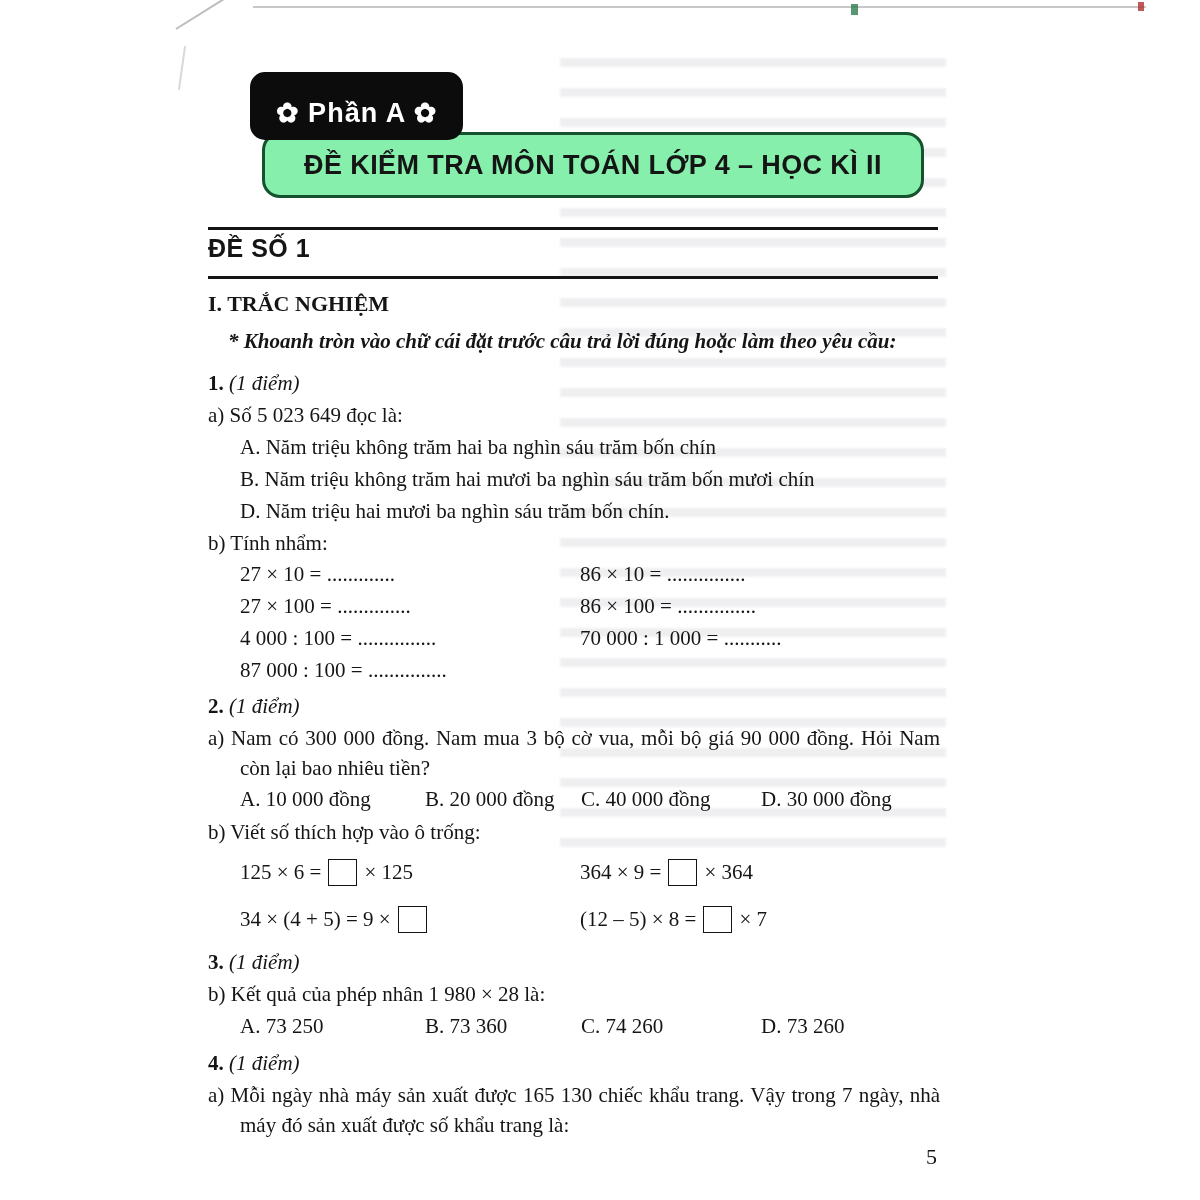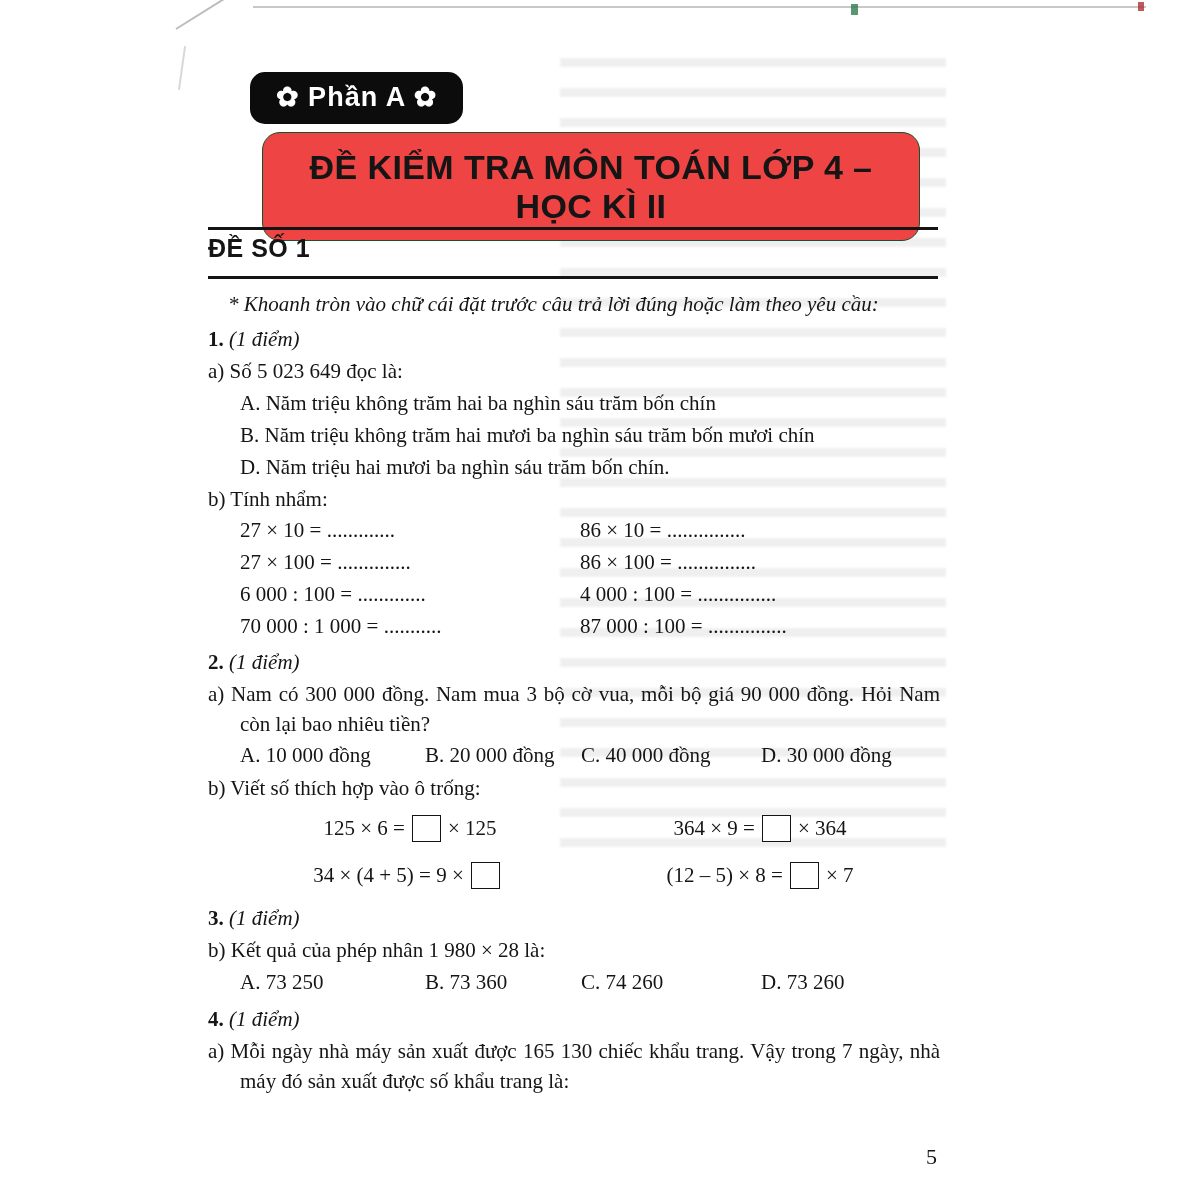--- a/index.html
+++ b/index.html
@@ -21,53 +21,53 @@
     background:repeating-linear-gradient(180deg,
       rgba(105,105,118,0.10) 0px, rgba(105,105,118,0.10) 9px,
       rgba(0,0,0,0) 9px, rgba(0,0,0,0) 30px);
     filter:blur(1.2px);pointer-events:none;
   }
 
   
   .part-badge{
     position:absolute;left:250px;top:72px;z-index:2;
     background:#0c0c0c;color:#fff;border-radius:15px;
-    padding:9px 26px 11px 26px;
+    padding:25px 26px 11px 26px;
     font-family:"Liberation Sans", sans-serif;font-weight:bold;font-size:27px;
     letter-spacing:1px;
   }
   .title-box{
     position:absolute;left:262px;top:132px;width:636px;z-index:1;
-    border:1px solid #14532d;border-radius:18px;
+    border:3px solid #14532d;border-radius:18px;
     padding:15px 10px 14px 10px;text-align:center;
-    font-family:"Liberation Sans", sans-serif;font-weight:800;font-size:34px;
-    letter-spacing:.4px;background:#ef4444;
+    font-family:"Liberation Sans", sans-serif;font-weight:800;font-size:27px;
+    letter-spacing:.4px;background:#86efac;
   }
   .rule{position:absolute;left:208px;width:730px;height:3px;background:#141414;z-index:1;}
   .rule-top{top:227px;}
   .rule-bottom{top:276px;}
   .exam-title{
     position:absolute;left:208px;top:234px;width:730px;z-index:1;
     font-family:"Liberation Sans", sans-serif;font-weight:800;font-size:25px;letter-spacing:.5px;
   }
 
   
   .content{position:absolute;left:208px;top:289px;width:732px;z-index:1;font-size:21px;line-height:30px;}
   .sec-heading{font-weight:bold;font-size:22px;margin:0 0 7px 0;}
-  .instruction{font-weight:normal;font-style:italic;padding-left:20px;margin-bottom:5px;text-align:justify;}
+  .instruction{font-weight:bold;font-style:italic;padding-left:20px;margin-bottom:12px;text-align:justify;}
   .q-label{margin:5px 0 2px 0;}
   .q-label .num{font-weight:bold;}
   .q-label .pts{font-style:italic;}
   .line{margin:1px 0;}
   .options > div{padding-left:32px;line-height:32px;}
   .mental{display:grid;grid-template-columns:340px 1fr;padding-left:32px;line-height:31px;row-gap:1px;}
   .opt-row{display:grid;grid-template-columns:185px 156px 180px 1fr;padding-left:32px;line-height:33px;}
   .para{text-align:justify;padding-left:32px;text-indent:-32px;}
   .fill-row{display:grid;grid-template-columns:340px 1fr;padding-left:32px;height:47px;align-items:center;}
-  .fill-expr{white-space:nowrap;text-align:center;}
+  .fill-expr{white-space:nowrap;}
   .answer-box{
     display:inline-block;width:27px;height:25px;border:1.6px solid #141414;
     vertical-align:-7px;margin:0 7px;background:#fff;
   }
   .page-number{position:absolute;left:926px;top:1144px;font-size:22px;z-index:1;}
 </style>
 </head>
 <body>
 
 <div class="page">
@@ -84,39 +84,39 @@
   </div>
   <div class="title-box">
     <span>ĐỀ KIỂM TRA MÔN TOÁN LỚP 4 – HỌC KÌ II</span>
   </div>
   <div class="rule rule-top"></div>
   <div class="exam-title">ĐỀ SỐ 1</div>
   <div class="rule rule-bottom"></div>
 
   <div class="content">
 
+    <div class="sec-heading">I. TRẮC NGHIỆM</div>
     <div class="instruction">* Khoanh tròn vào chữ cái đặt trước câu trả lời đúng hoặc làm theo yêu cầu:</div>
 
     <div class="q-label">
       <span class="num">1.</span>
       <span class="pts">(1 điểm)</span>
     </div>
     <div class="line">a) Số 5 023 649 đọc là:</div>
     <div class="options">
       <div>A. Năm triệu không trăm hai ba nghìn sáu trăm bốn chín</div>
       <div>B. Năm triệu không trăm hai mươi ba nghìn sáu trăm bốn mươi chín</div>
       <div>D. Năm triệu hai mươi ba nghìn sáu trăm bốn chín.</div>
     </div>
     <div class="line">b) Tính nhẩm:</div>
     <div class="mental">
       <div>27 × 10 = .............</div>
       <div>86 × 10 = ...............</div>
       <div>27 × 100 = ..............</div>
       <div>86 × 100 = ...............</div>
-      <div>6 000 : 100 = .............</div>
       <div>4 000 : 100 = ...............</div>
       <div>70 000 : 1 000 = ...........</div>
       <div>87 000 : 100 = ...............</div>
     </div>
 
     <div class="q-label">
       <span class="num">2.</span>
       <span class="pts">(1 điểm)</span>
     </div>
     <div class="para">a) Nam có 300 000 đồng. Nam mua 3 bộ cờ vua, mỗi bộ giá 90 000 đồng. Hỏi Nam còn lại bao nhiêu tiền?</div>

